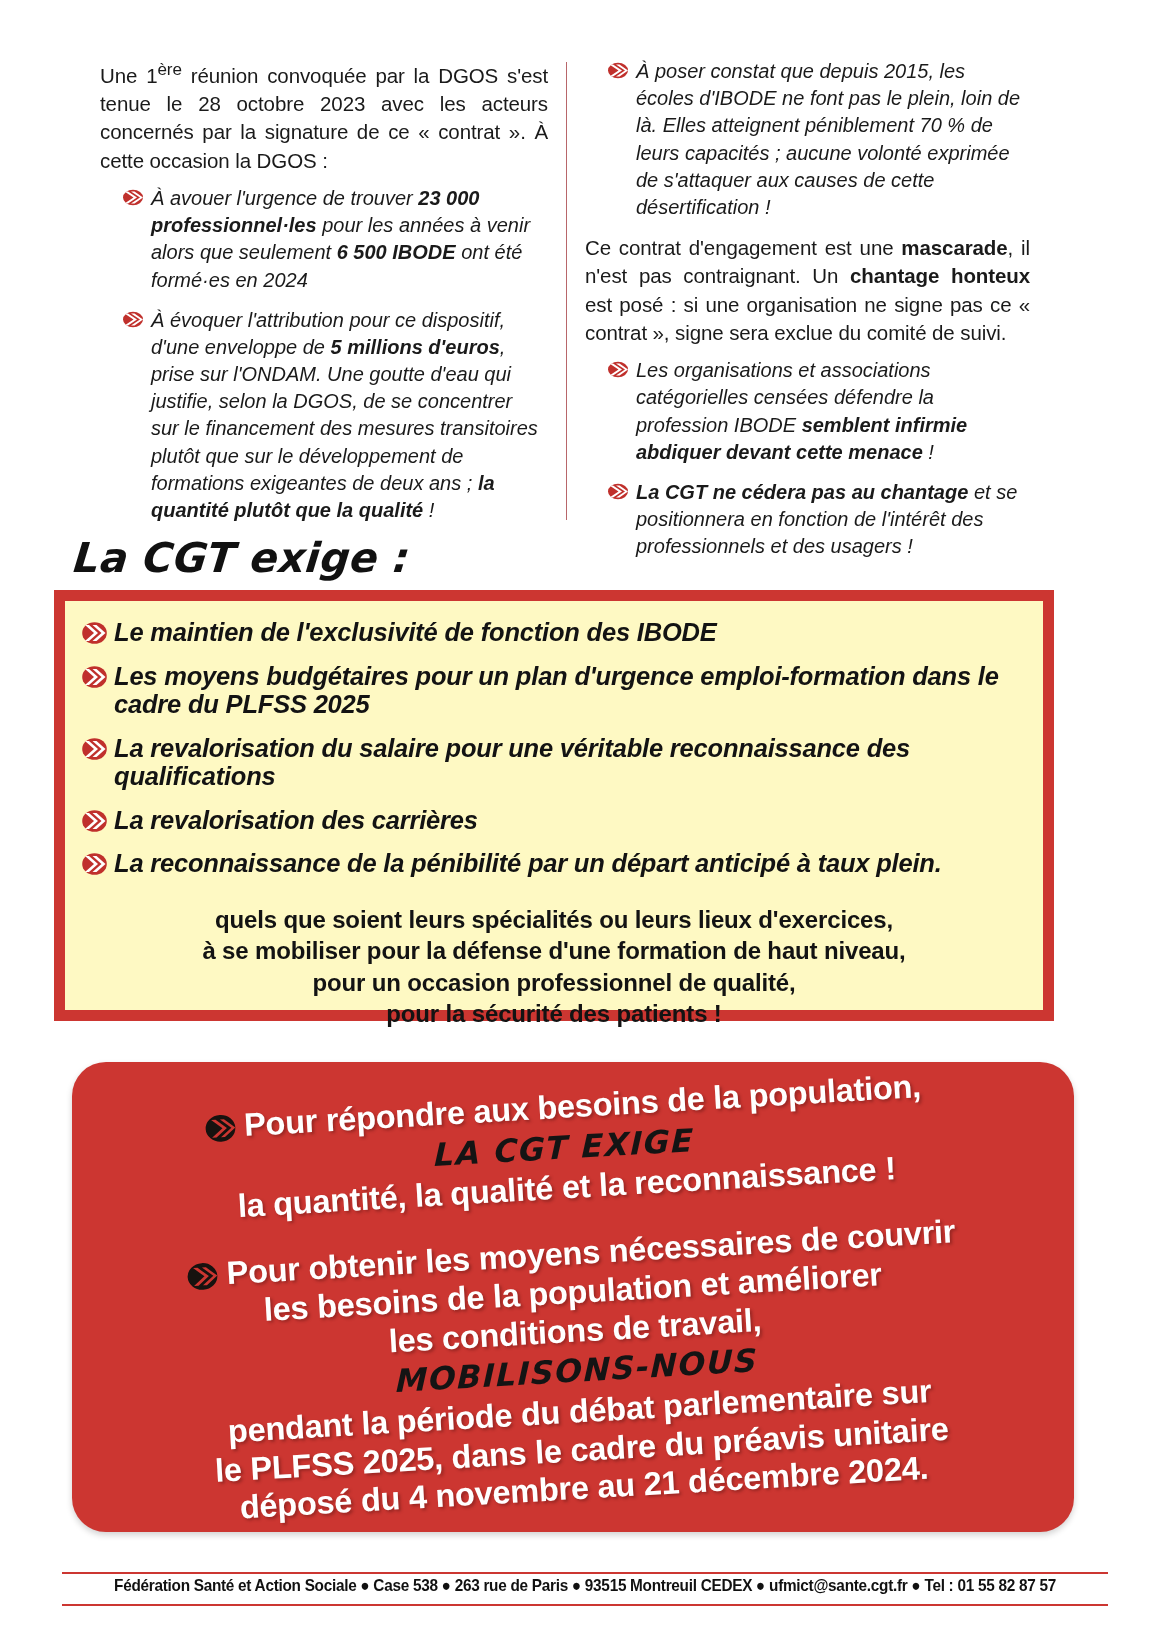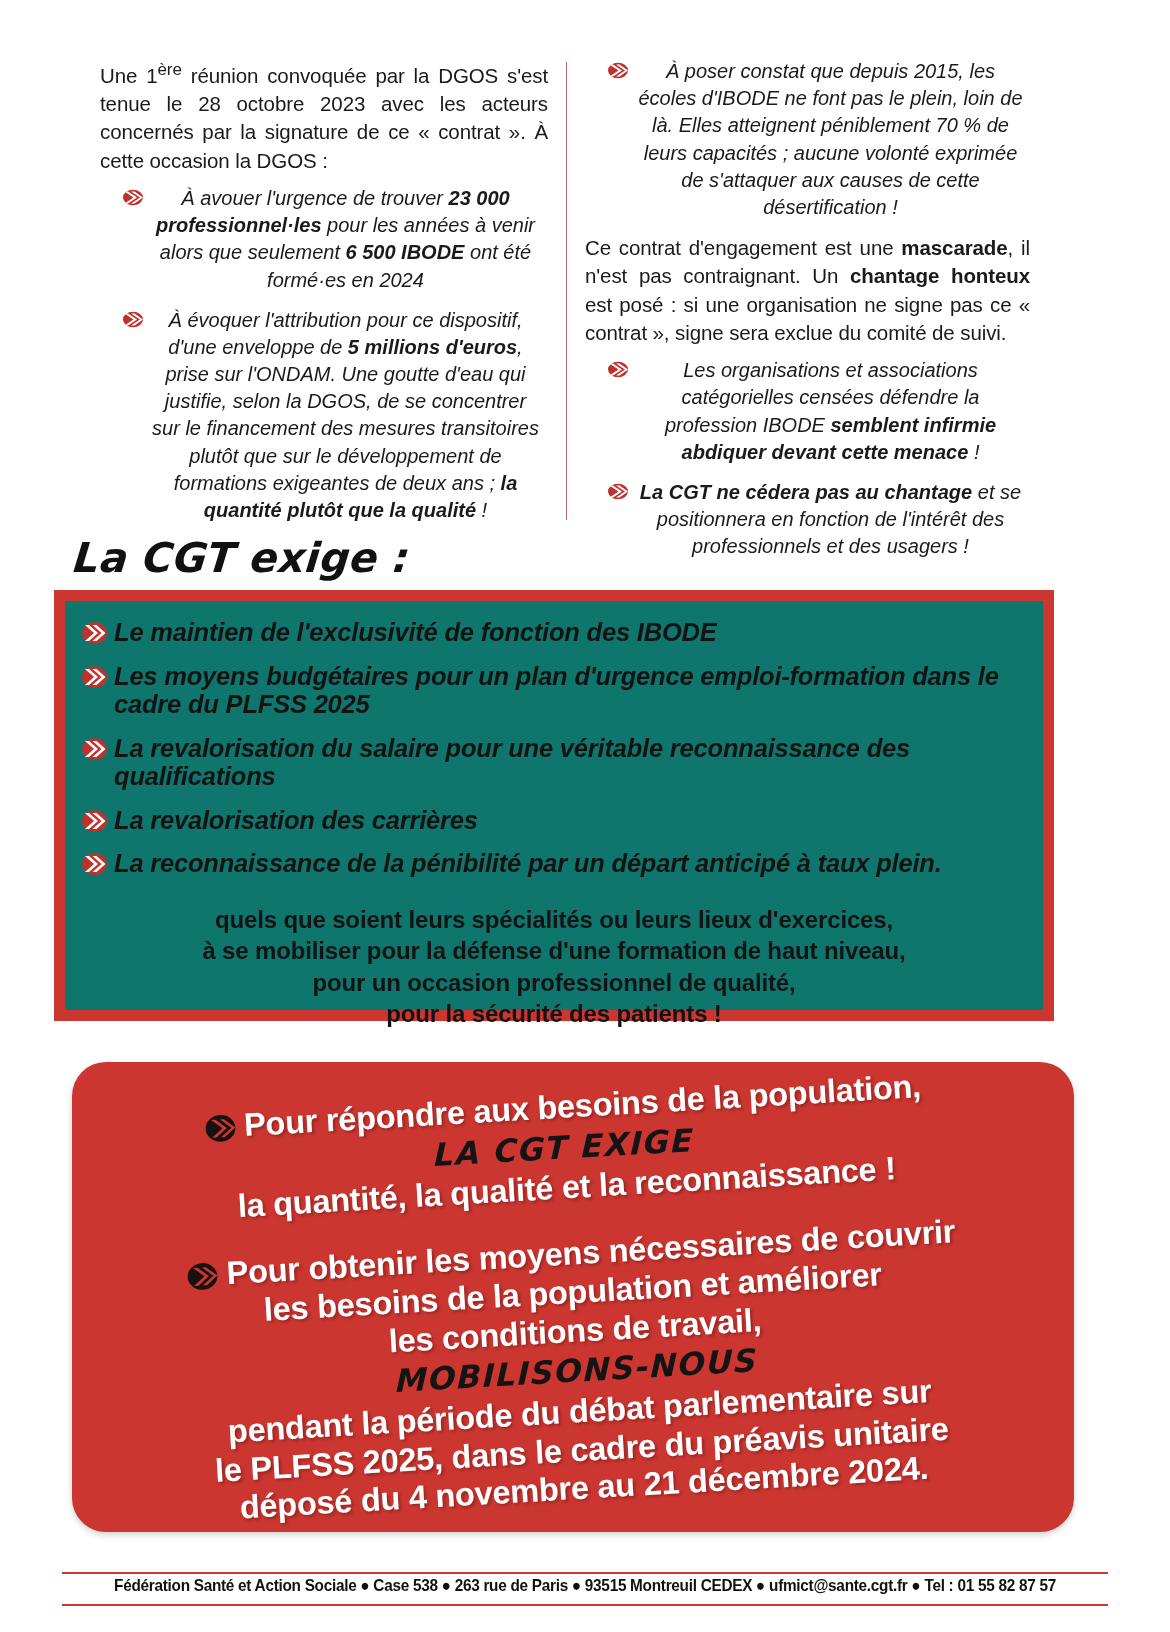--- a/index.html
+++ b/index.html
@@ -44,21 +44,20 @@
     line-height: 1.38;
     text-align: justify;
     margin: 0 0 10px 0;
     letter-spacing: -0.1px;
   }
 
   ul.bullets {
     list-style: none;
     margin: 0;
     padding: 0;
-    text-align: center;
   }
   ul.bullets > li {
     position: relative;
     padding-left: 29px;
     font-size: 20px;
     line-height: 1.36;
     font-style: italic;
     margin-bottom: 13px;
   }
   .col-left ul.bullets { margin-left: 22px; width: 418px; }
@@ -97,21 +96,21 @@
     transform: skewX(-6deg);
   }
 
   
   .demands-box {
     position: absolute;
     left: 54px;
     top: 590px;
     width: 1000px;
     height: 431px;
-    background: #0f766e;
+    background: #fef9c3;
     border: 11px solid #cc3631;
     box-sizing: border-box;
     padding: 17px 16px 10px 16px;
   }
   ul.demands {
     list-style: none;
     margin: 0;
     padding: 0;
   }
   ul.demands > li {

